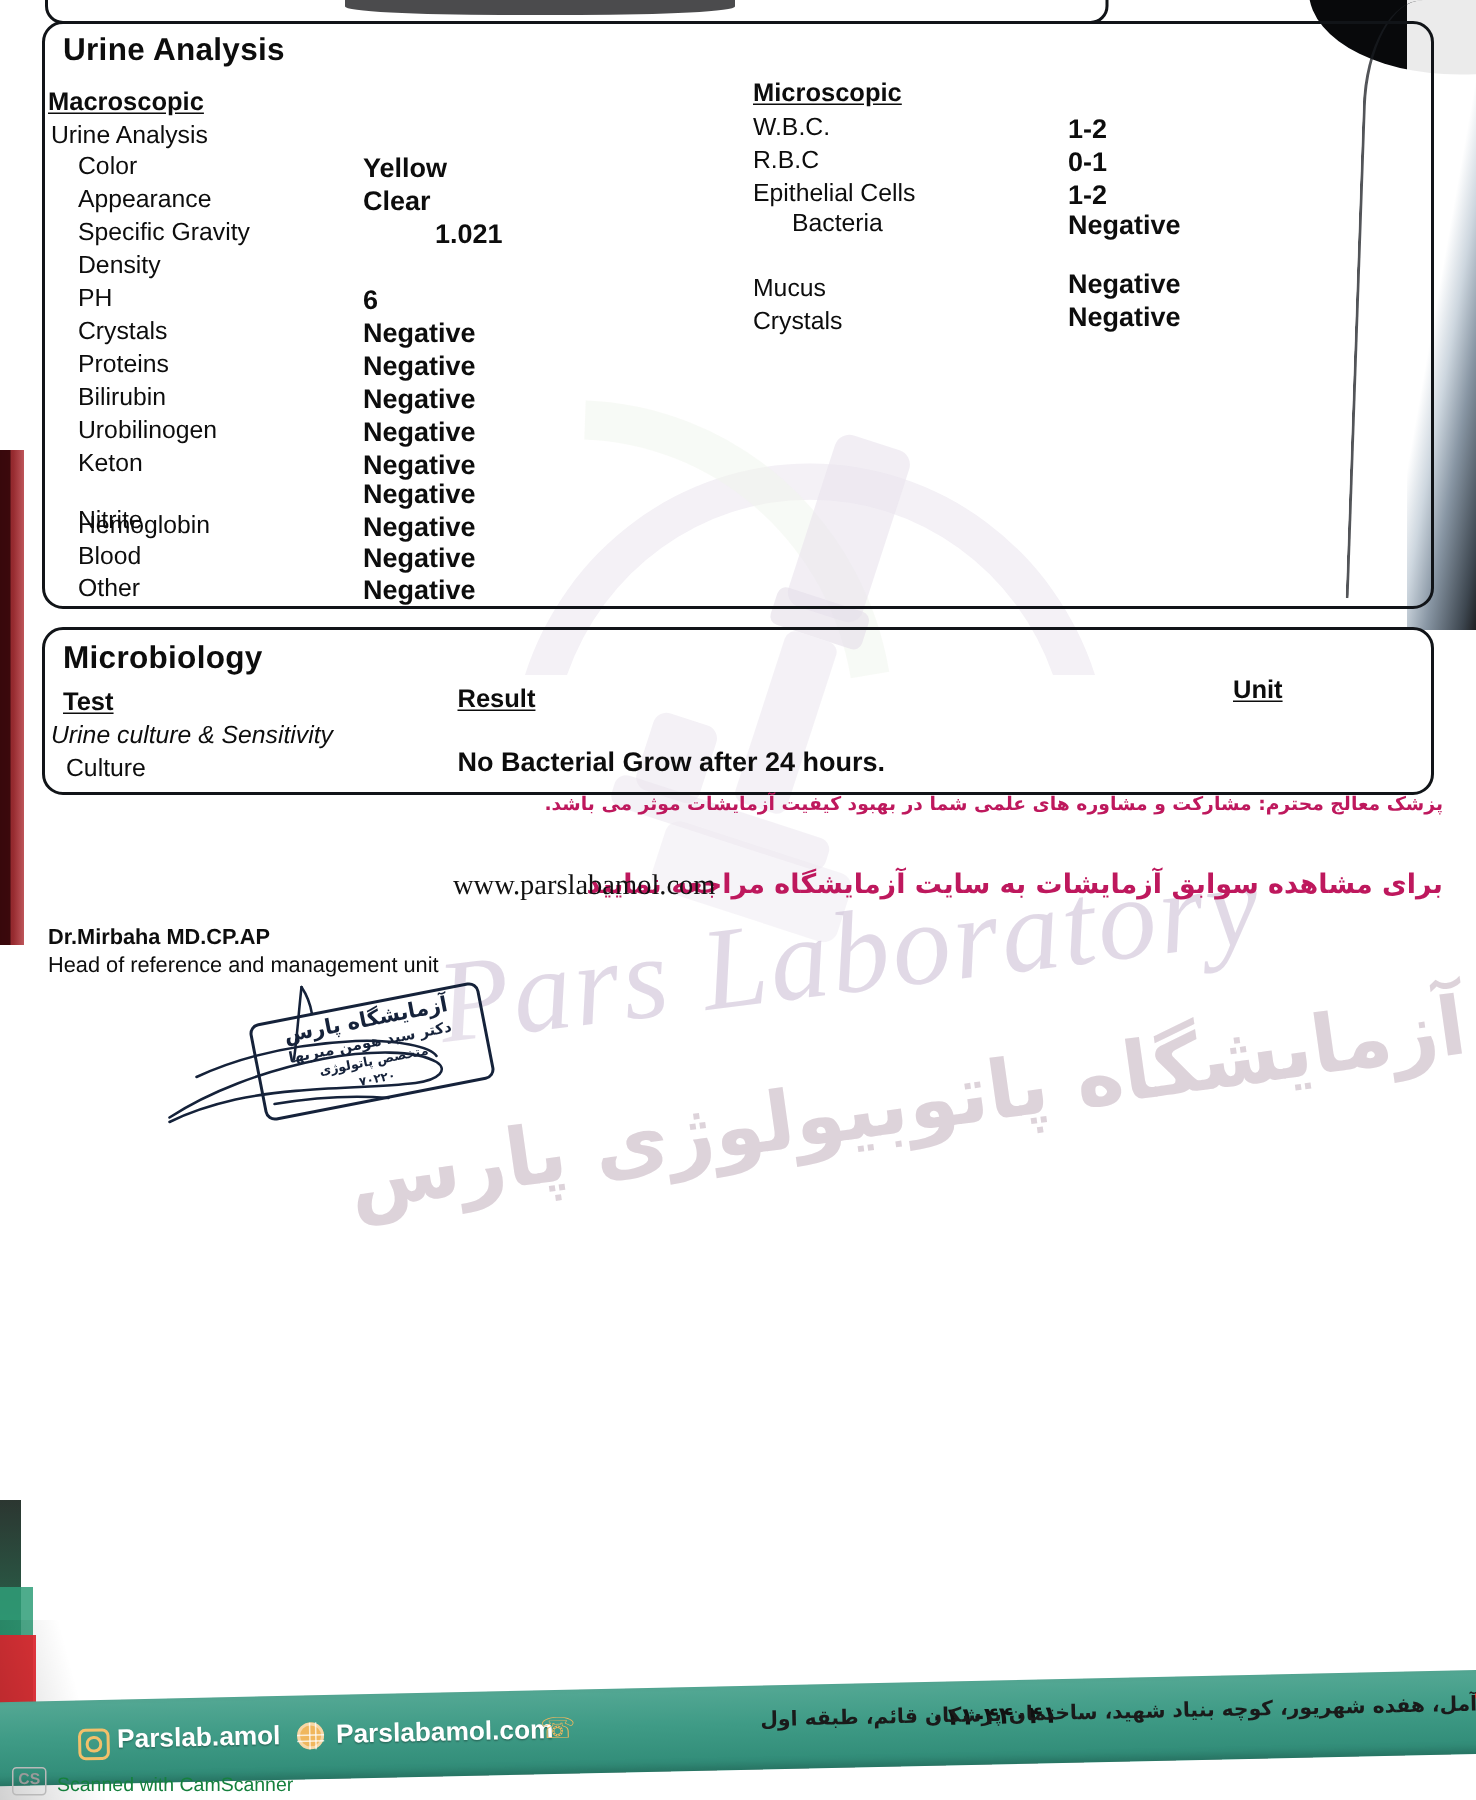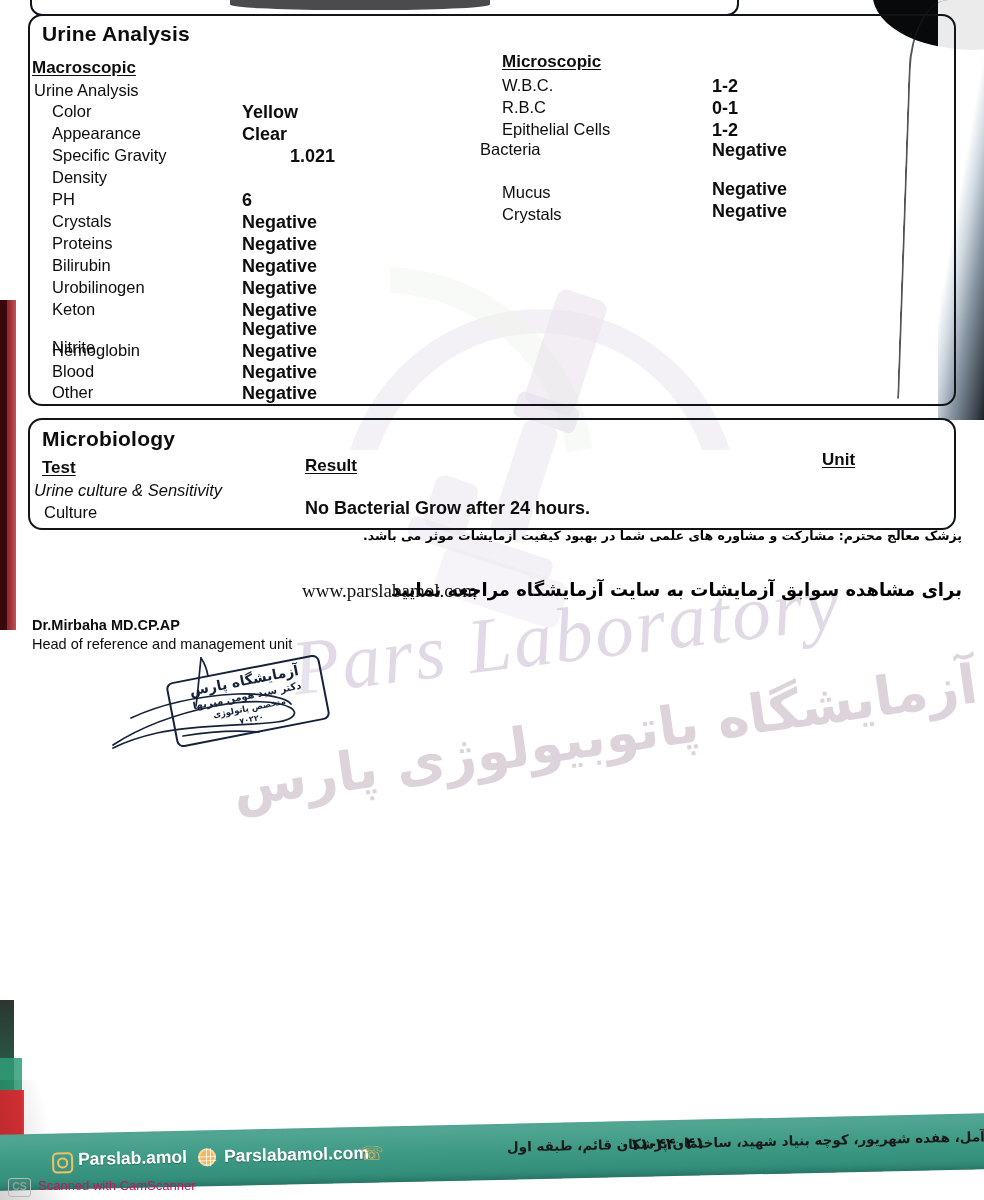--- a/index.html
+++ b/index.html
@@ -112,21 +112,21 @@
     position:absolute;font-size:17px;font-weight:700;
     text-decoration:underline;text-underline-offset:2px;
   }
   .lbl{position:absolute;font-size:16.5px;font-weight:400;white-space:nowrap;}
   .val{position:absolute;font-size:18px;font-weight:700;white-space:nowrap;}
 
   
   .note{
     position:absolute;direction:rtl;text-align:right;
     font-family:"DejaVu Sans",sans-serif;
-    font-weight:700;color:#000000;white-space:nowrap;
+    font-weight:700;color:#be185d;white-space:nowrap;
   }
   .note-sm{font-size:12.5px;right:22px;}
   .note-lg{font-size:18px;right:22px;}
   .site-url{
     position:absolute;left:302px;top:580px;
     font-family:"Liberation Serif","DejaVu Serif",serif;
     font-size:19px;color:#111;
   }
 
   
@@ -199,27 +199,27 @@
   }
   .ic-globe::after{
     content:"";position:absolute;left:0;top:7.5px;width:18px;height:3px;
     border-top:1.5px solid rgba(255,255,255,.75);
     border-bottom:1.5px solid rgba(255,255,255,.75);
   }
   .ic-phone{color:#f0b75e;font-size:19px;line-height:1;}
   .ic-pin{color:#e07a2c;font-size:17px;line-height:1;}
 
   
-  .cs-bar{position:absolute;left:8px;top:1178px;display:flex;align-items:flex-start;gap:7px;}
+  .cs-bar{position:absolute;left:8px;top:1178px;display:flex;align-items:flex-end;gap:7px;}
   .cs-logo{
     width:21px;height:17px;border:1.6px solid #b9b9b9;border-radius:3px;
     color:#9a9a9a;font-size:10.5px;font-weight:700;line-height:15px;text-align:center;
     font-family:"Liberation Sans",sans-serif;
   }
-  .cs-text{color:#be185d;font-size:13px;font-family:"Liberation Sans",sans-serif;}
+  .cs-text{color:#15803d;font-size:13px;font-family:"Liberation Sans",sans-serif;}
 </style>
 </head>
 <body>
 
 <div id="scan-root">
 
   <div class="paper"></div>
   <div class="dark-corner"></div>
   <div class="dark-corner2"></div>
   <div class="paper-edge-right"></div>
@@ -285,21 +285,21 @@
   <div class="val" style="left:242px;top:383px;">Negative</div>
 
   <div class="sub-head" style="left:502px;top:52px;">Microscopic</div>
 
   <div class="lbl" style="left:502px;top:76px;">W.B.C.</div>
   <div class="val" style="left:712px;top:76px;">1-2</div>
   <div class="lbl" style="left:502px;top:98px;">R.B.C</div>
   <div class="val" style="left:712px;top:98px;">0-1</div>
   <div class="lbl" style="left:502px;top:120px;">Epithelial Cells</div>
   <div class="val" style="left:712px;top:120px;">1-2</div>
-  <div class="lbl" style="left:480px;top:140px;text-align:right;">Bacteria</div>
+  <div class="lbl" style="left:528px;top:140px;text-align:right;">Bacteria</div>
   <div class="val" style="left:712px;top:140px;">Negative</div>
   <div class="lbl" style="left:502px;top:183px;">Mucus</div>
   <div class="val" style="left:712px;top:179px;">Negative</div>
   <div class="lbl" style="left:502px;top:205px;">Crystals</div>
   <div class="val" style="left:712px;top:201px;">Negative</div>
 
   <div class="box box-micro"></div>
 
   <div class="section-title" style="left:42px;top:427px;">Microbiology</div>
   <div class="sub-head" style="left:42px;top:458px;">Test</div>

